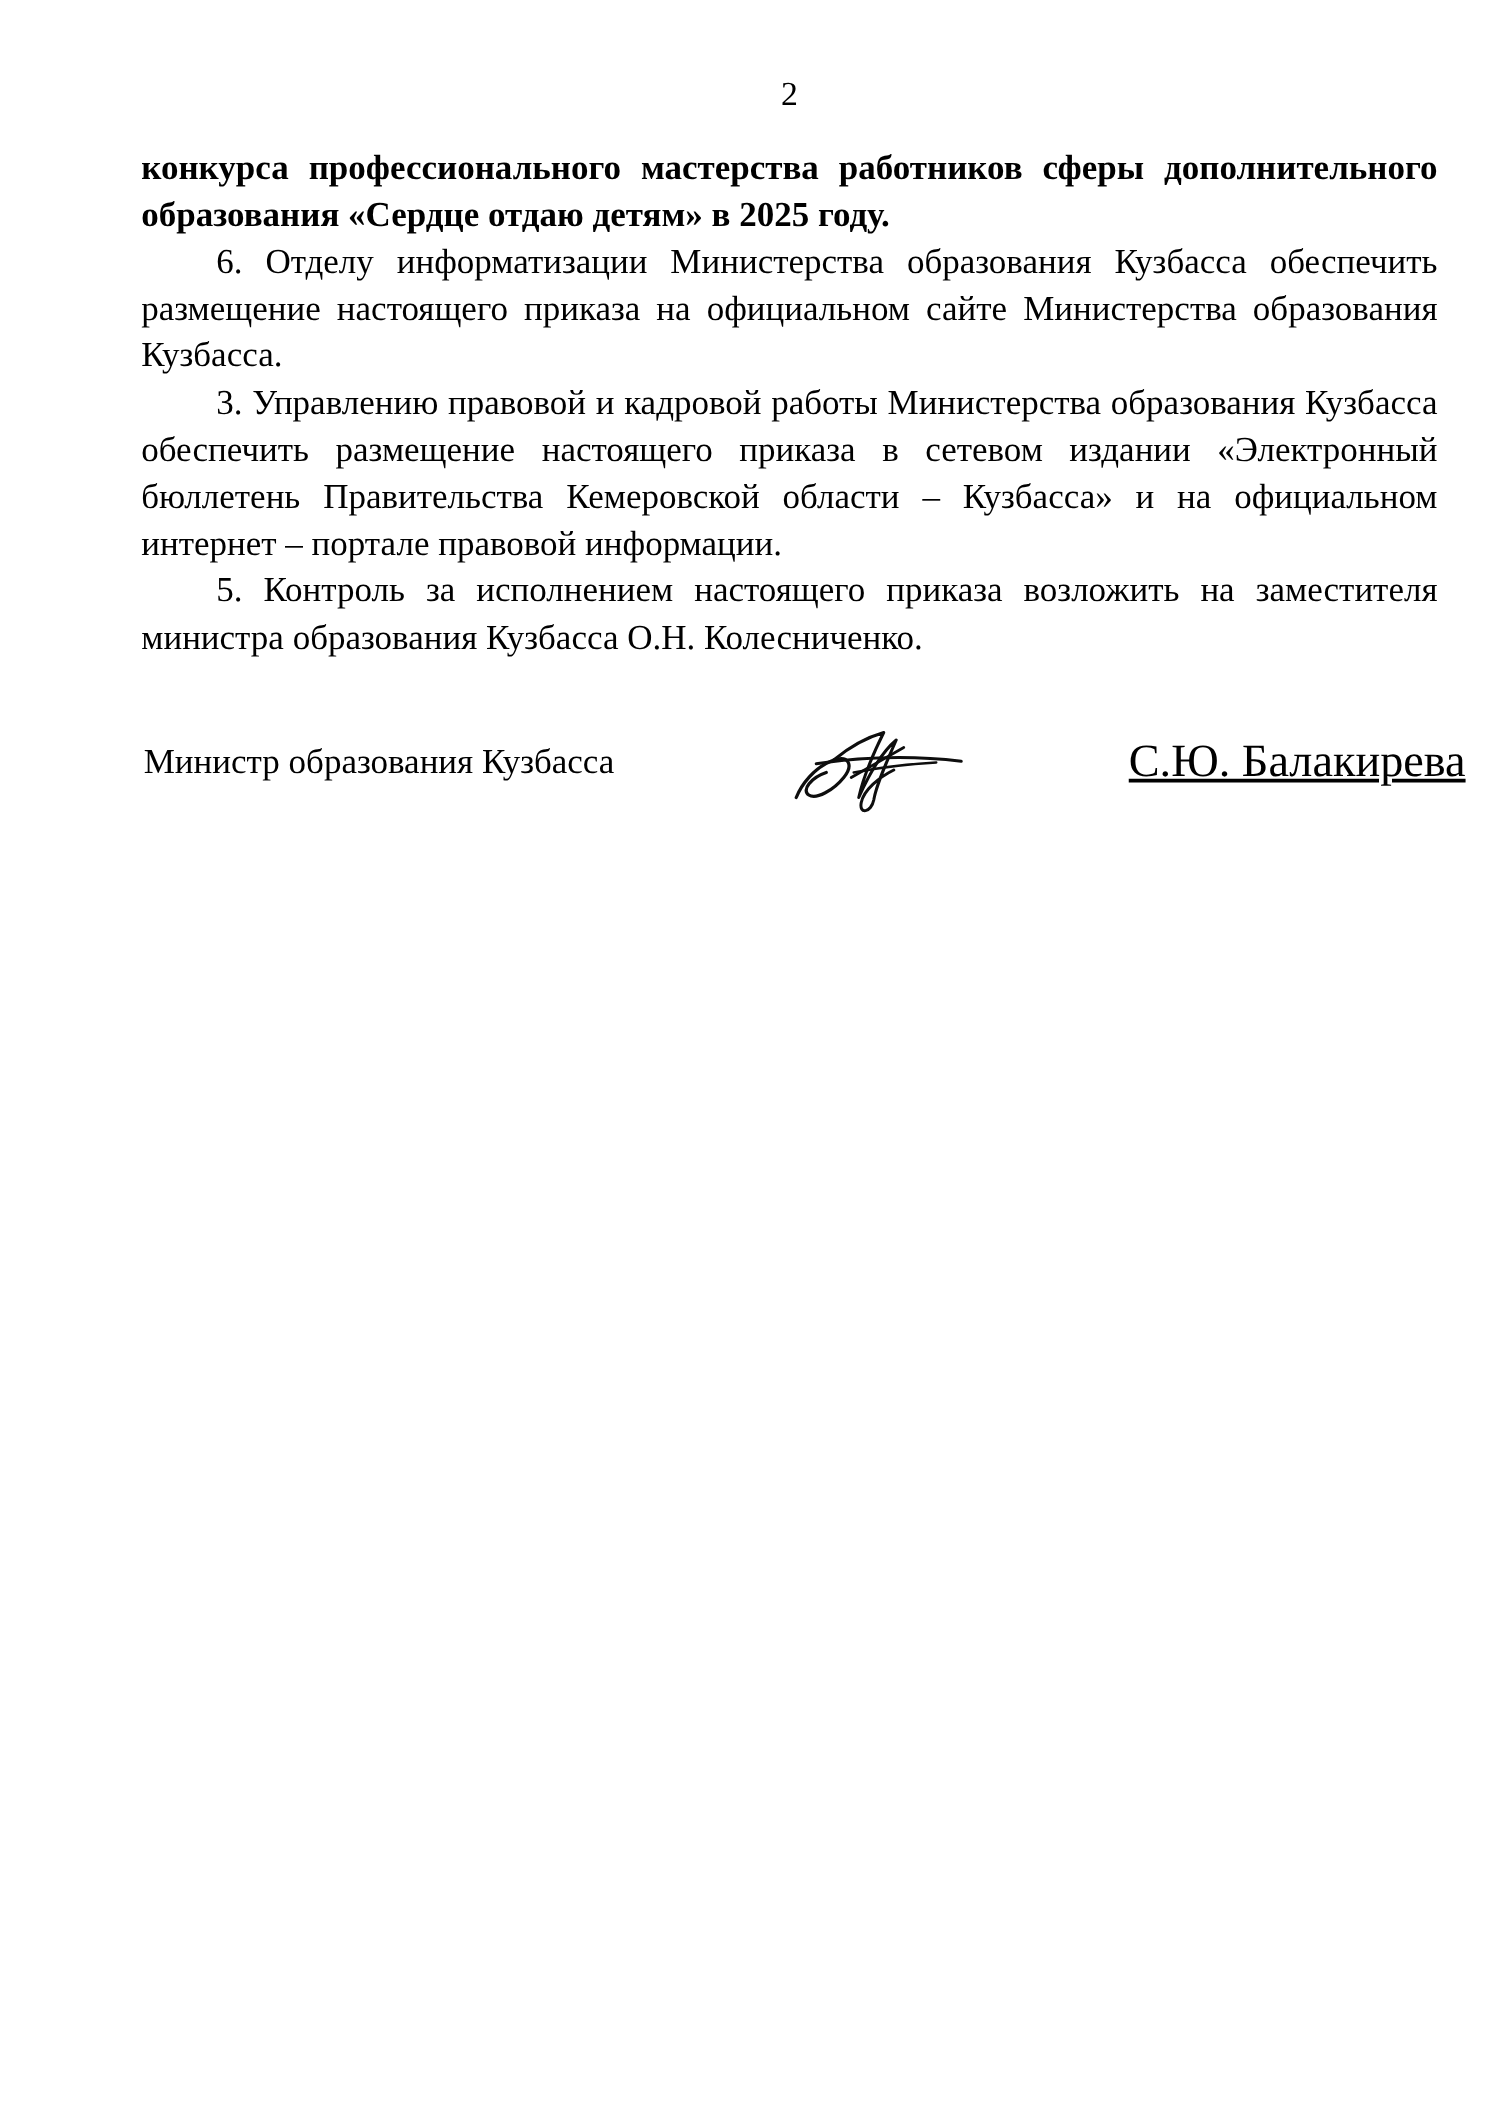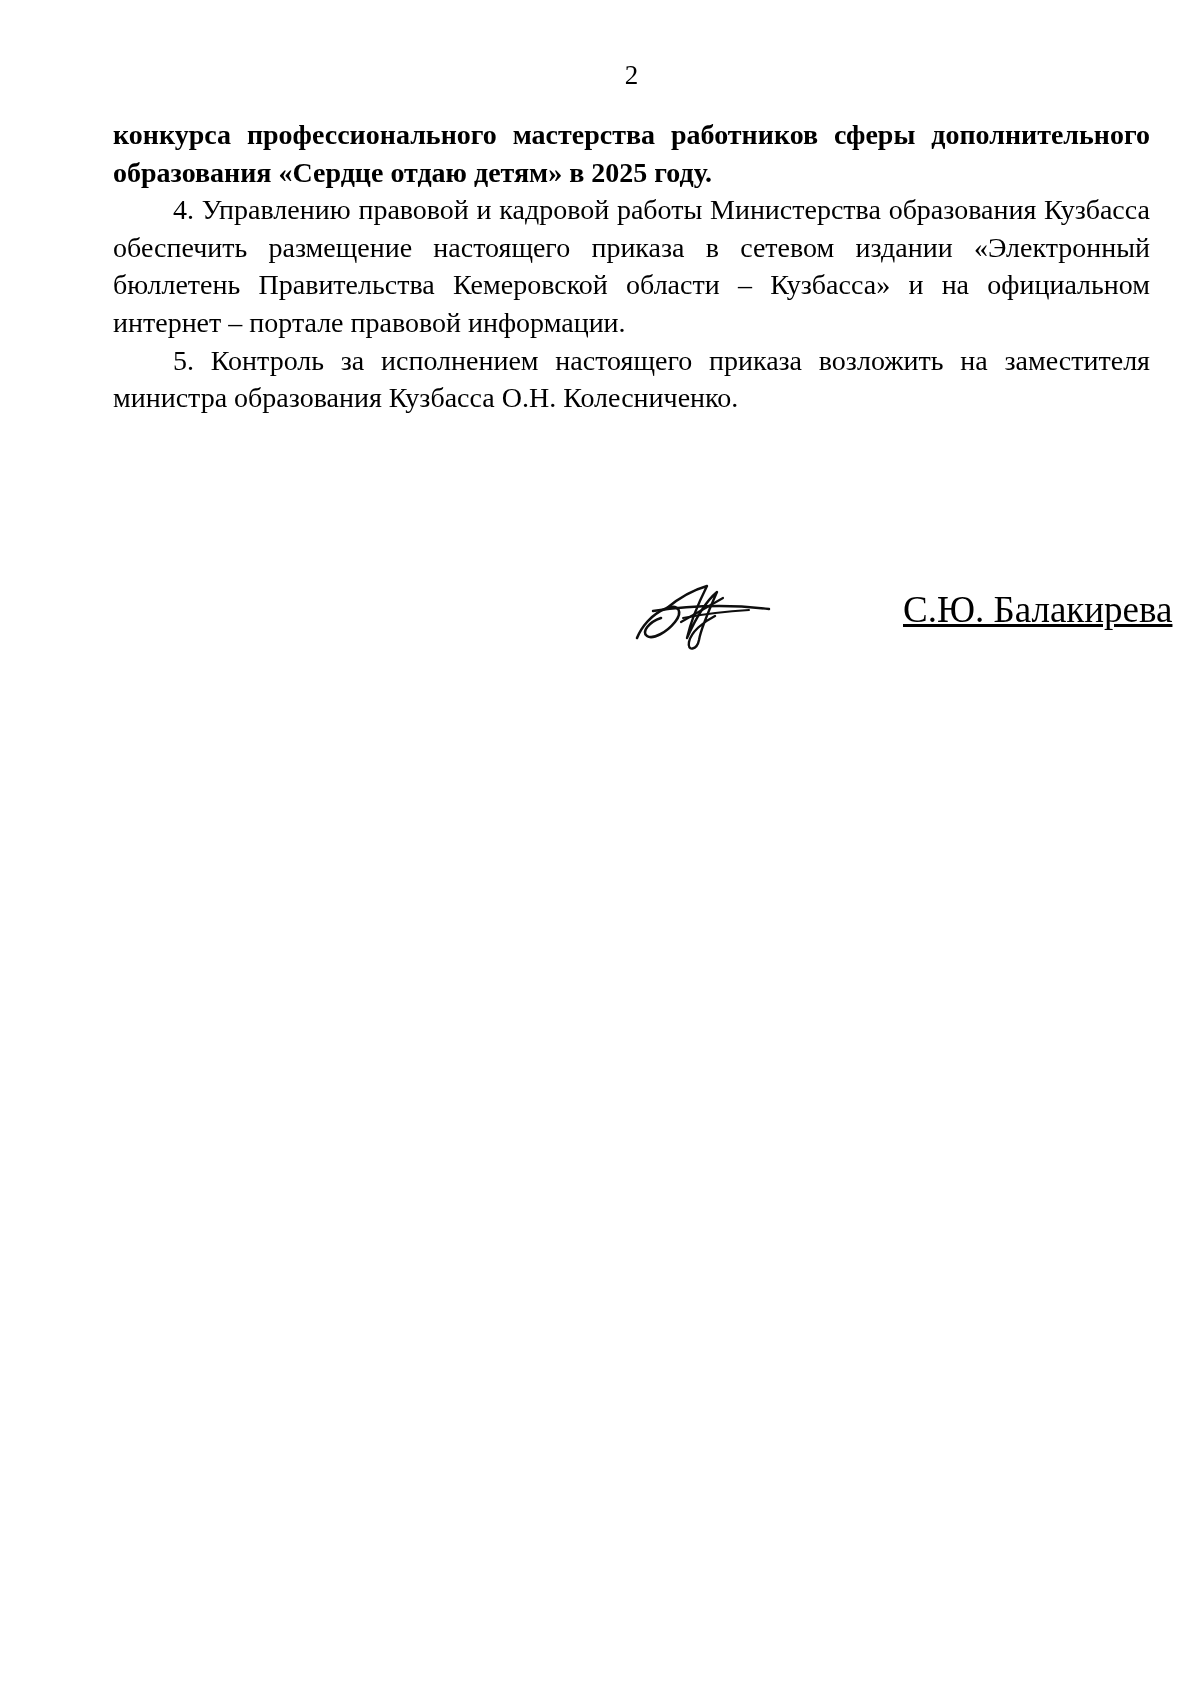--- a/index.html
+++ b/index.html
@@ -71,24 +71,26 @@
 </style>
 </head>
 <body>
 
 <div class="page">
 
   <div class="page-number">2</div>
 
   <div class="doc-body">
     <p class="para continuation">конкурса профессионального мастерства работников сферы дополнительного образования «Сердце отдаю детям» в 2025 году.</p>
-    <p class="para">4. Управлению правовой и кадровой работы Министерства образования Кузбасса обеспечить размещение настоящего приказа в сетевом издании «Электронный бюллетень Правительства Кемеровской области – Кузбасса» и на официальном интернет – портале правовой информации.</p>
+    <p class="para">6. Отделу информатизации Министерства образования Кузбасса обеспечить размещение настоящего приказа на официальном сайте Министерства образования Кузбасса.</p>
+    <p class="para">3. Управлению правовой и кадровой работы Министерства образования Кузбасса обеспечить размещение настоящего приказа в сетевом издании «Электронный бюллетень Правительства Кемеровской области – Кузбасса» и на официальном интернет – портале правовой информации.</p>
     <p class="para">5. Контроль за исполнением настоящего приказа возложить на заместителя министра образования Кузбасса О.Н. Колесниченко.</p>
   </div>
 
+  <span class="sig-label">Министр образования Кузбасса</span>
 
   <svg class="sig-mark" viewBox="0 0 148 78" xmlns="http://www.w3.org/2000/svg" fill="none" stroke="#0e0e0e" stroke-linecap="round" stroke-linejoin="round">
     <path stroke-width="2.6" d="M10,62 C14,52 24,38 40,32 C52,28 56,36 48,46 C40,56 26,64 20,60 C14,56 22,46 34,42"></path>
     <path stroke-width="2.4" d="M40,32 C52,22 66,14 80,10 C72,26 64,44 60,62 C68,44 78,26 90,16 C82,34 74,52 72,64 C70,74 60,76 62,66 C64,56 76,46 88,40"></path>
     <path stroke-width="2.2" d="M54,46 L96,22"></path>
     <path stroke-width="2.4" d="M26,35 C60,30 100,28 142,33"></path>
     <path stroke-width="2.0" d="M56,42 C82,37 104,35 122,34"></path>
   </svg>
 
   <span class="sig-name">С.Ю. Балакирева</span>

